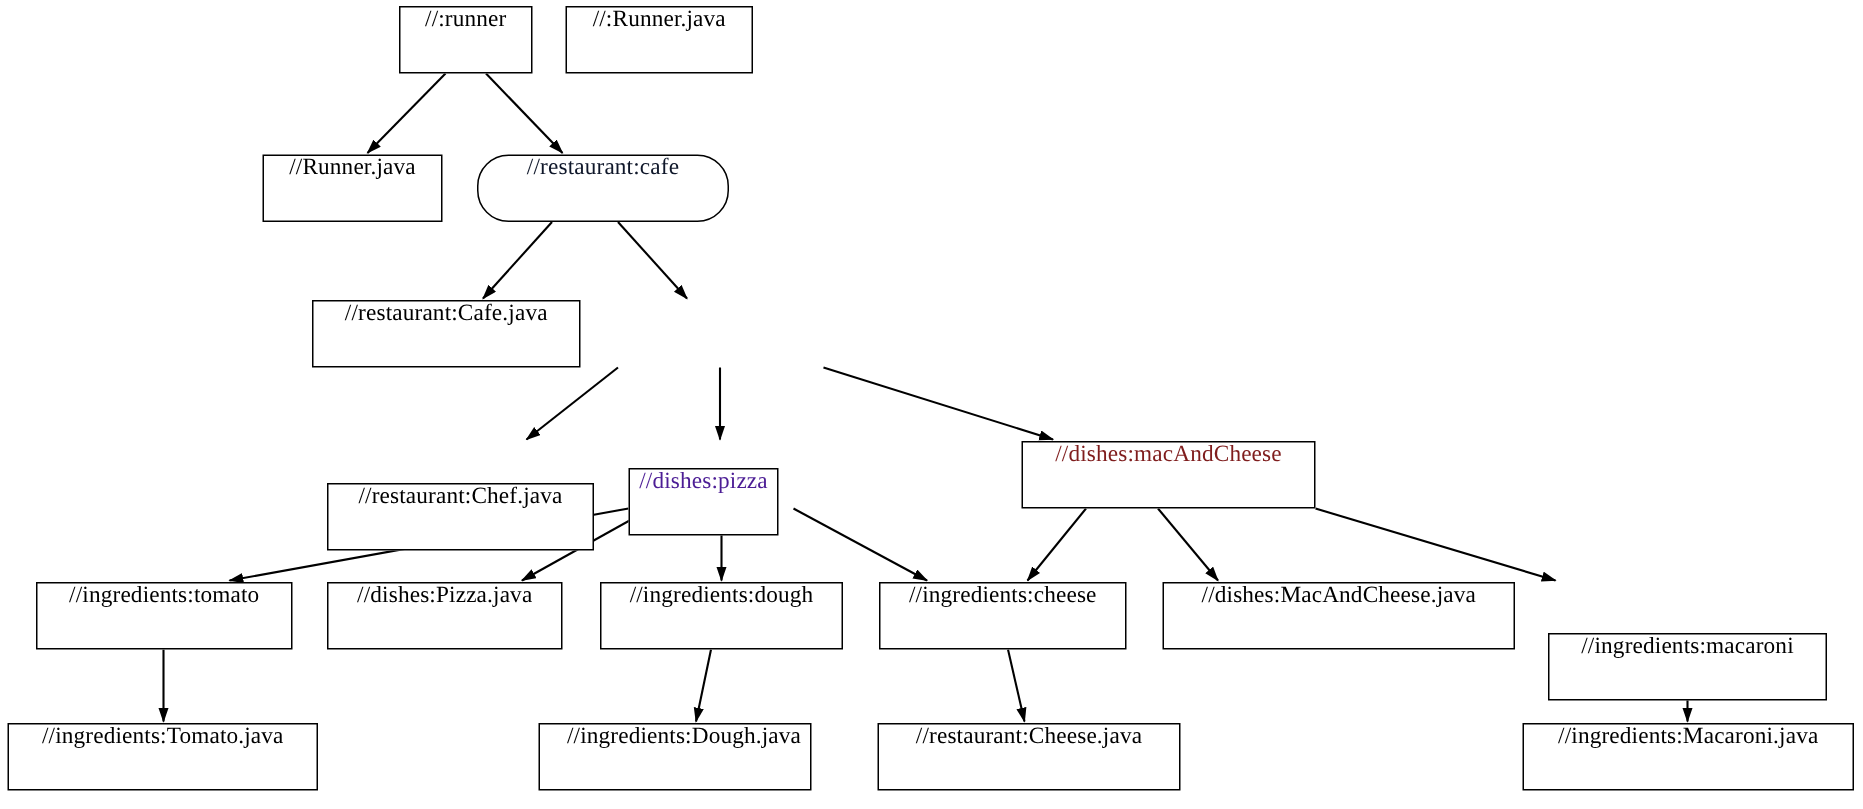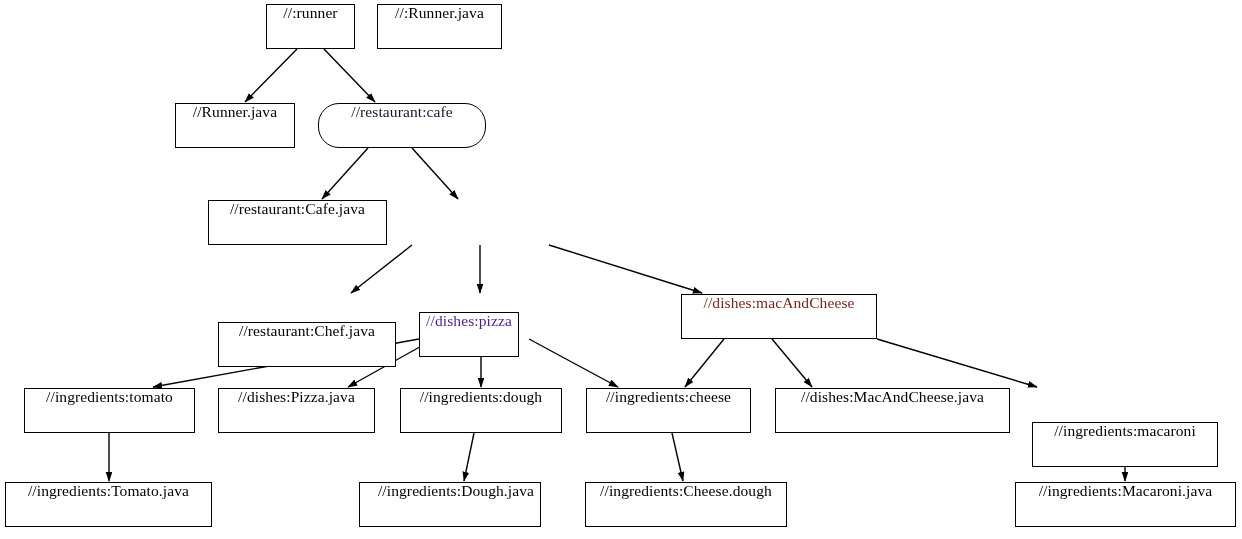--- a/index.html
+++ b/index.html
@@ -123,20 +123,20 @@
       <div class="graph-node" style="left: 1032px; top: 388px; width: 186px; height: 45px; border-color: rgb(0, 0, 0); background: rgb(255, 255, 255); color: rgb(0, 0, 0); margin-top: 34px;">
         <span class="node-label">//ingredients:macaroni</span>
       </div>
       <div class="graph-node" style="left: 5px; top: 482px; width: 207px; height: 45px; border-color: rgb(0, 0, 0); background: rgb(255, 255, 255); color: rgb(0, 0, 0);">
         <span class="node-label">//ingredients:Tomato.java</span>
       </div>
       <div class="graph-node" style="left: 359px; top: 482px; width: 182px; height: 45px; border-color: rgb(0, 0, 0); background: rgb(255, 255, 255); color: rgb(0, 0, 0); padding-left: 12px;">
         <span class="node-label">//ingredients:Dough.java</span>
       </div>
       <div class="graph-node" style="left: 585px; top: 482px; width: 202px; height: 45px; border-color: rgb(0, 0, 0); background: rgb(255, 255, 255); color: rgb(0, 0, 0);">
-        <span class="node-label">//ingredients:Cheese.dough</span>
+        <span class="node-label">//restaurant:Cheese.java</span>
       </div>
       <div class="graph-node" style="left: 1015px; top: 482px; width: 221px; height: 45px; border-color: rgb(0, 0, 0); background: rgb(255, 255, 255); color: rgb(0, 0, 0);">
         <span class="node-label">//ingredients:Macaroni.java</span>
       </div>
     </div>
 
 </div>
 
 </body></html>

